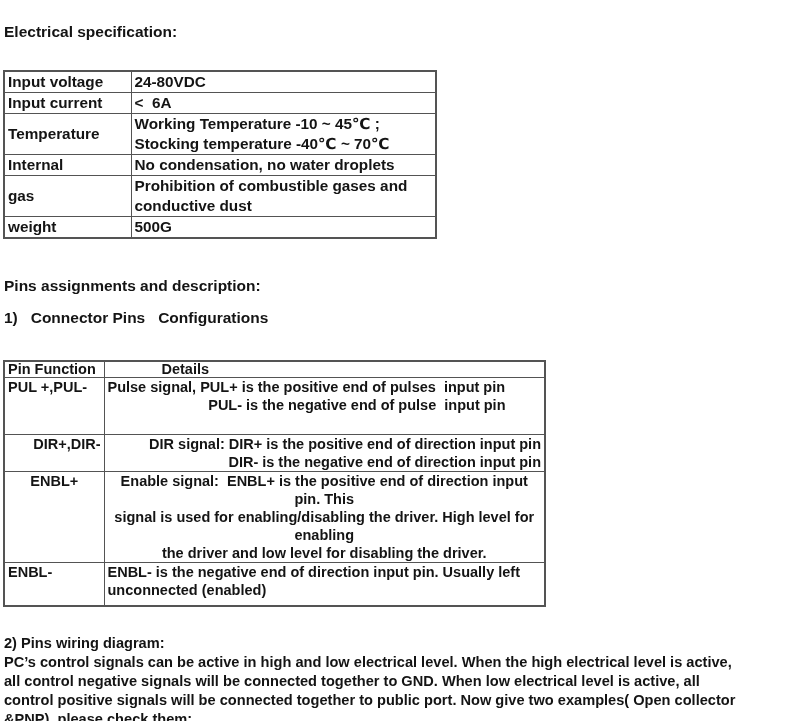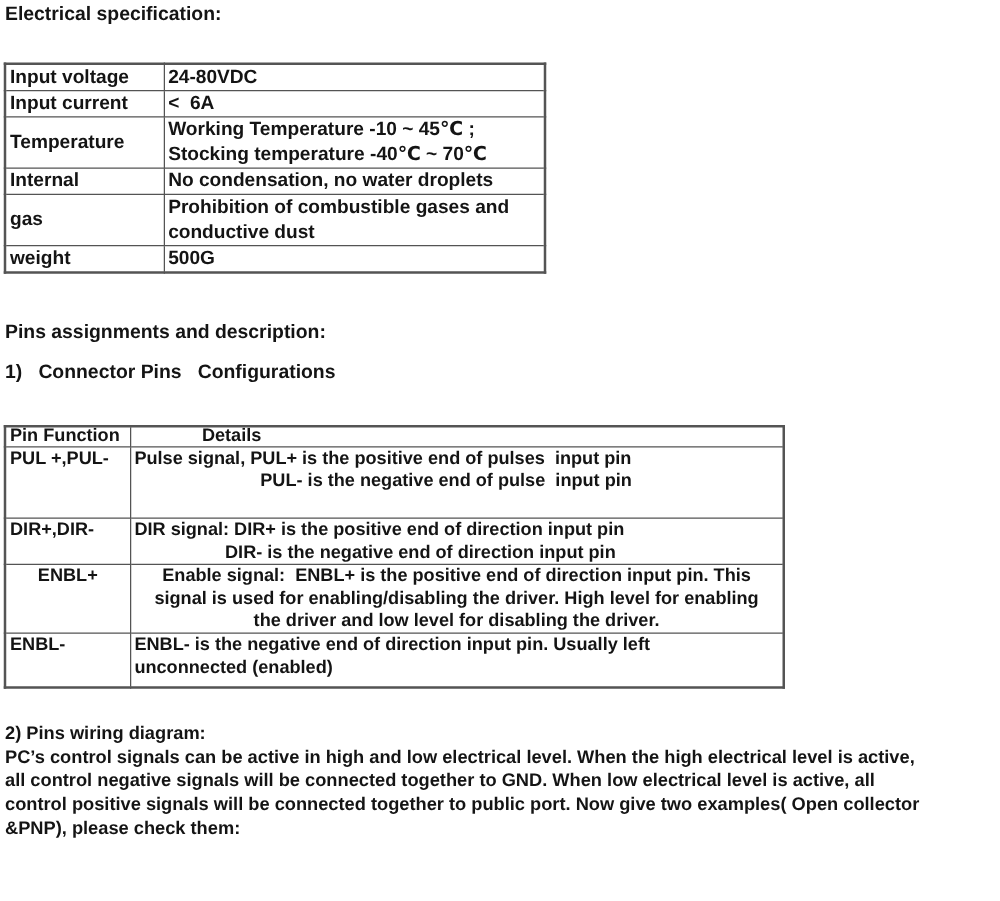--- a/index.html
+++ b/index.html
@@ -19,21 +19,21 @@
   .page {
     padding: 3px 0 0 3px;
     width: 797px;
   }
   .heading {
     white-space: pre-wrap;
     font-size: 15.5px;
     line-height: 17px;
     margin: 0;
   }
-  .h-electrical { margin-left: 1px; }
+  .h-electrical { margin-left: 1px; margin-top: 20px; }
   .h-pins      { margin-top: 38px; margin-left: 1px; }
   .h-connector { margin-top: 15px; margin-left: 1px; }
   .h-wiring    { margin-top: 27px; margin-left: 1px; font-size: 14.6px; line-height: 19px; }
 
   table {
     border-collapse: collapse;
     table-layout: fixed;
     border: 2px solid #545454;
   }
   td {
@@ -53,33 +53,33 @@
     line-height: 20px;
     vertical-align: middle;
   }
   .spec-table .col-label { width: 127px; }
   .spec-table tr.single td { height: 20px; }
   .spec-table tr.double td { height: 40px; }
 
   
   .pins-table {
     margin-top: 34px;
-    width: 625px;
+    width: 543px;
     border-radius: 20px;
   }
   .pins-table td {
     font-size: 14.5px;
     line-height: 18px;
     vertical-align: top;
   }
   .pins-table .col-pin { width: 100px; }
   .pins-table tr.hdr td { line-height: 15px; height: 15px; }
   .pins-table td.details-hdr { padding-left: 57px; }
   .pins-table tr.row-pul  td { height: 56px; }
-  .pins-table tr.row-dir  td { height: 33px; }
+  .pins-table tr.row-dir  td { height: 33px; text-align: right; }
   .pins-table tr.row-enblp td { height: 54px; text-align: center; }
   .pins-table tr.row-enblm td { height: 42px; }
 
   .para {
     white-space: pre-wrap;
     font-size: 14.6px;
     line-height: 19px;
     margin: 0 0 0 1px;
     width: 795px;
   }

